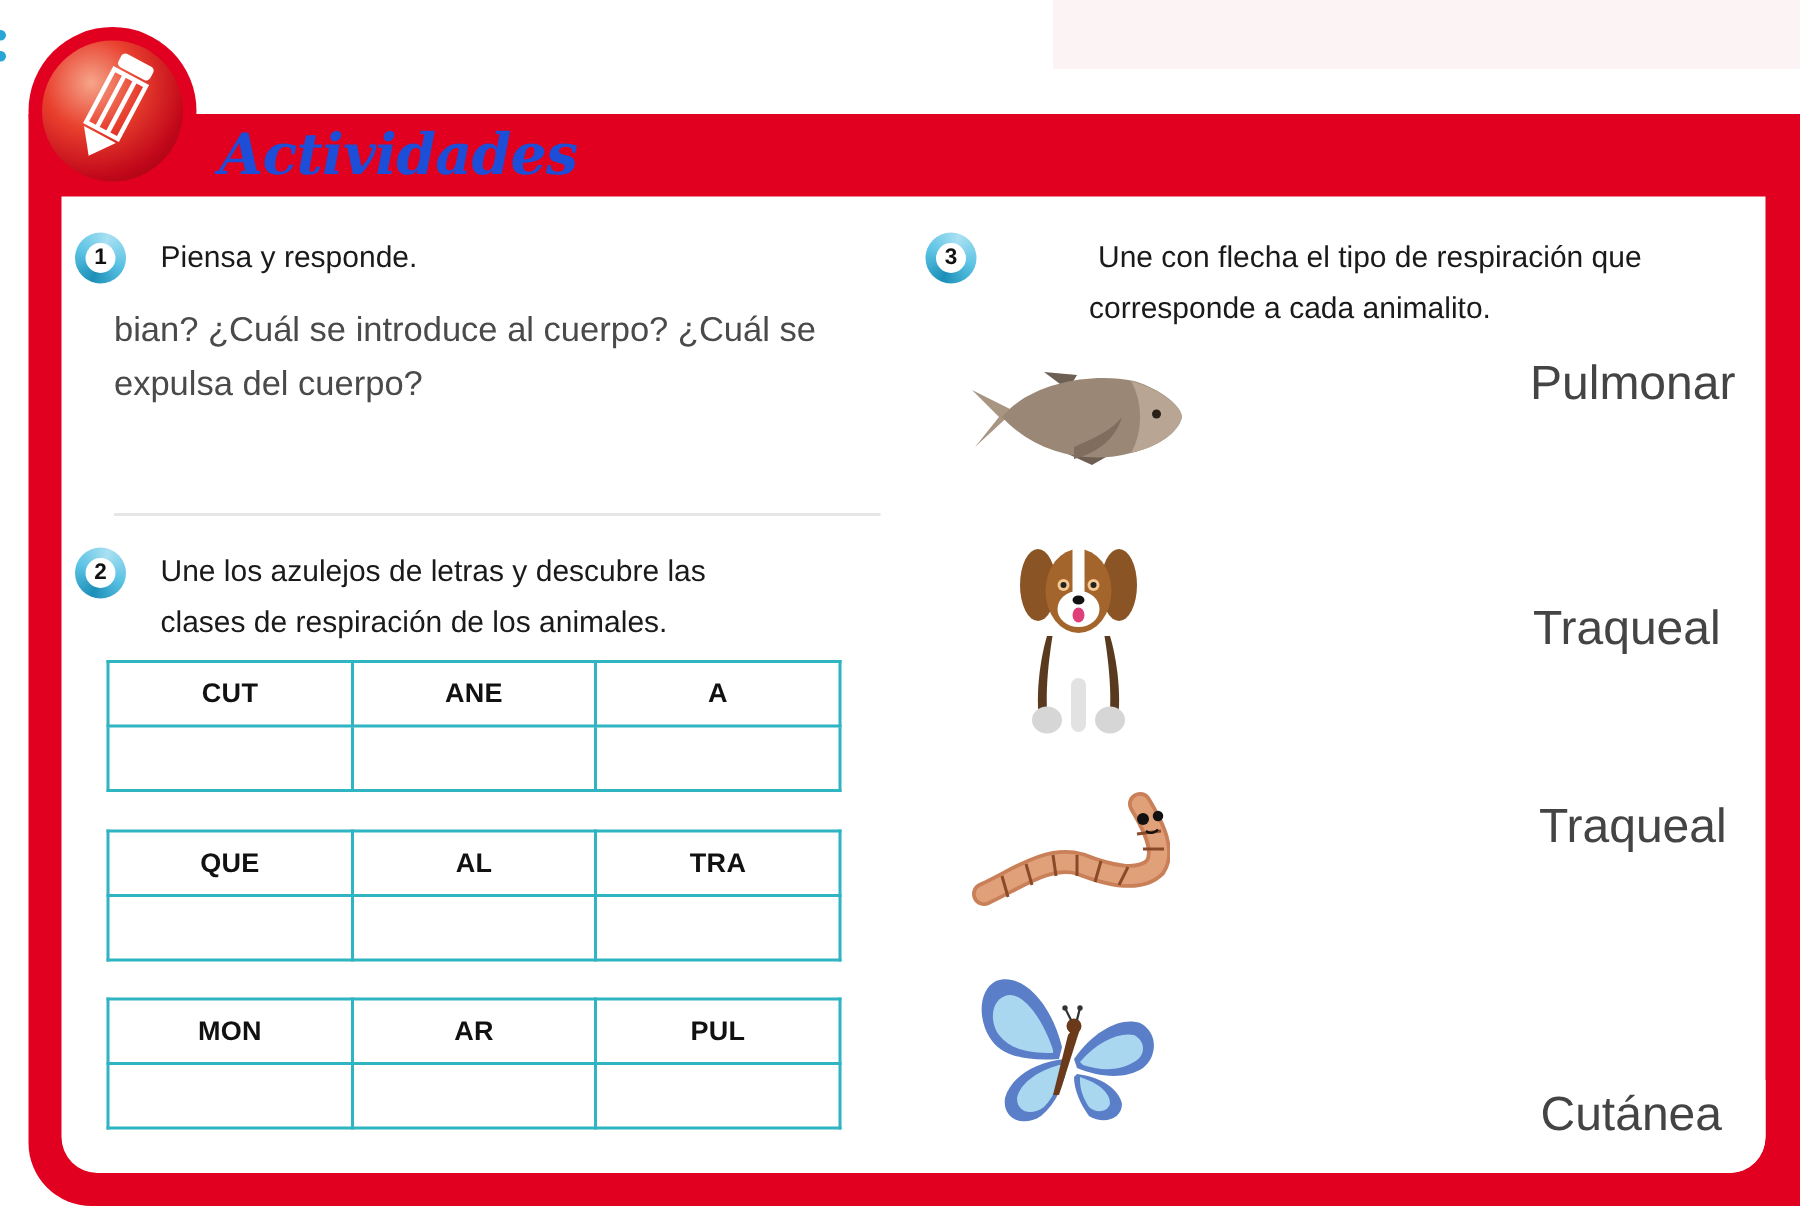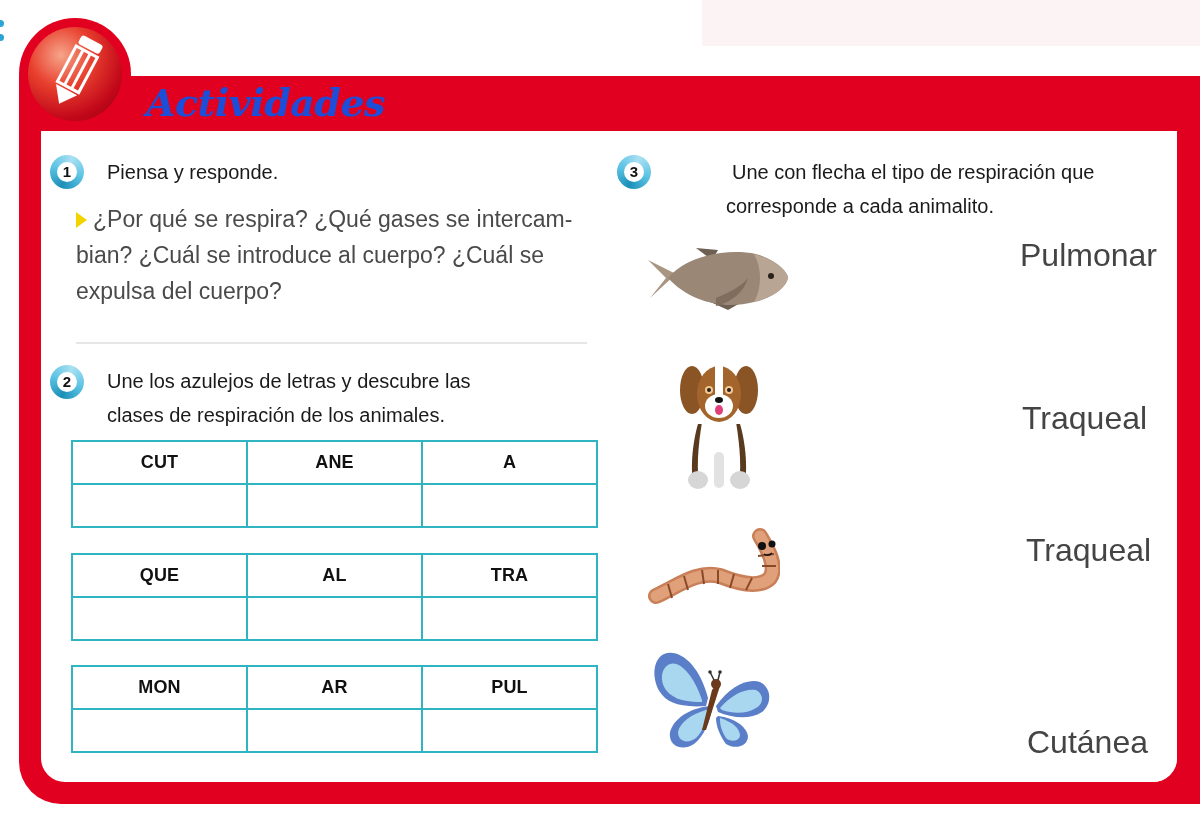--- a/index.html
+++ b/index.html
@@ -54,21 +54,21 @@
 
     .heading { position: absolute; font-size: 20px; color: #1a1a1a; line-height: 34px; }
     .body-text { position: absolute; font-size: 23px; color: #4a4a4a; line-height: 36px; font-weight: 300; }
     .arrow-bullet {
       display: inline-block; width: 0; height: 0; border-top: 8px solid transparent;
       border-bottom: 8px solid transparent; border-left: 11px solid #f2d400; margin-right: 6px; vertical-align: -1px;
     }
     .divider { position: absolute; left: 76px; top: 342px; width: 511px; height: 2px; background: #e6e6e6; }
 
     .tile-table {
-      position: absolute; left: 71px; width: 527px; border-collapse: collapse; table-layout: fixed;
+      position: absolute; left: 71px; width: 490px; border-collapse: collapse; table-layout: fixed;
     }
     .tile-table td {
       border: 2px solid #2fb4c2; text-align: center; font-weight: bold; font-size: 18px;
       font-family: "Liberation Sans", sans-serif; color: #111; letter-spacing: 0.2px;
     }
     .tile-table tr.letters td { height: 43px; }
     .tile-table tr.answer td { height: 43px; }
 
     .animal { position: absolute; }
     .resp-label { position: absolute; font-size: 32px; color: #444; font-weight: 300; }
@@ -98,21 +98,20 @@
     <polygon points="26,60 50,60 38,76" fill="#fff"></polygon>
   </g>
 </svg>
 <div class="title">Actividades</div>
 
 <div class="num-badge" style="left:50px; top:155px;">
   <div class="inner">1</div>
 </div>
 <div class="heading" style="left:107px; top:155px;">Piensa y responde.</div>
 <div class="body-text" style="left:76px; top:201px;">
-  <div><span class="arrow-bullet"></span><span>¿Por qué se respira? ¿Qué gases se intercam-</span></div>
   <div>bian? ¿Cuál se introduce al cuerpo? ¿Cuál se</div>
   <div>expulsa del cuerpo?</div>
 </div>
 <div class="divider"></div>
 
 <div class="num-badge" style="left:50px; top:365px;">
   <div class="inner">2</div>
 </div>
 <div class="heading" style="left:107px; top:364px;">
   <div>Une los azulejos de letras y descubre las</div>

